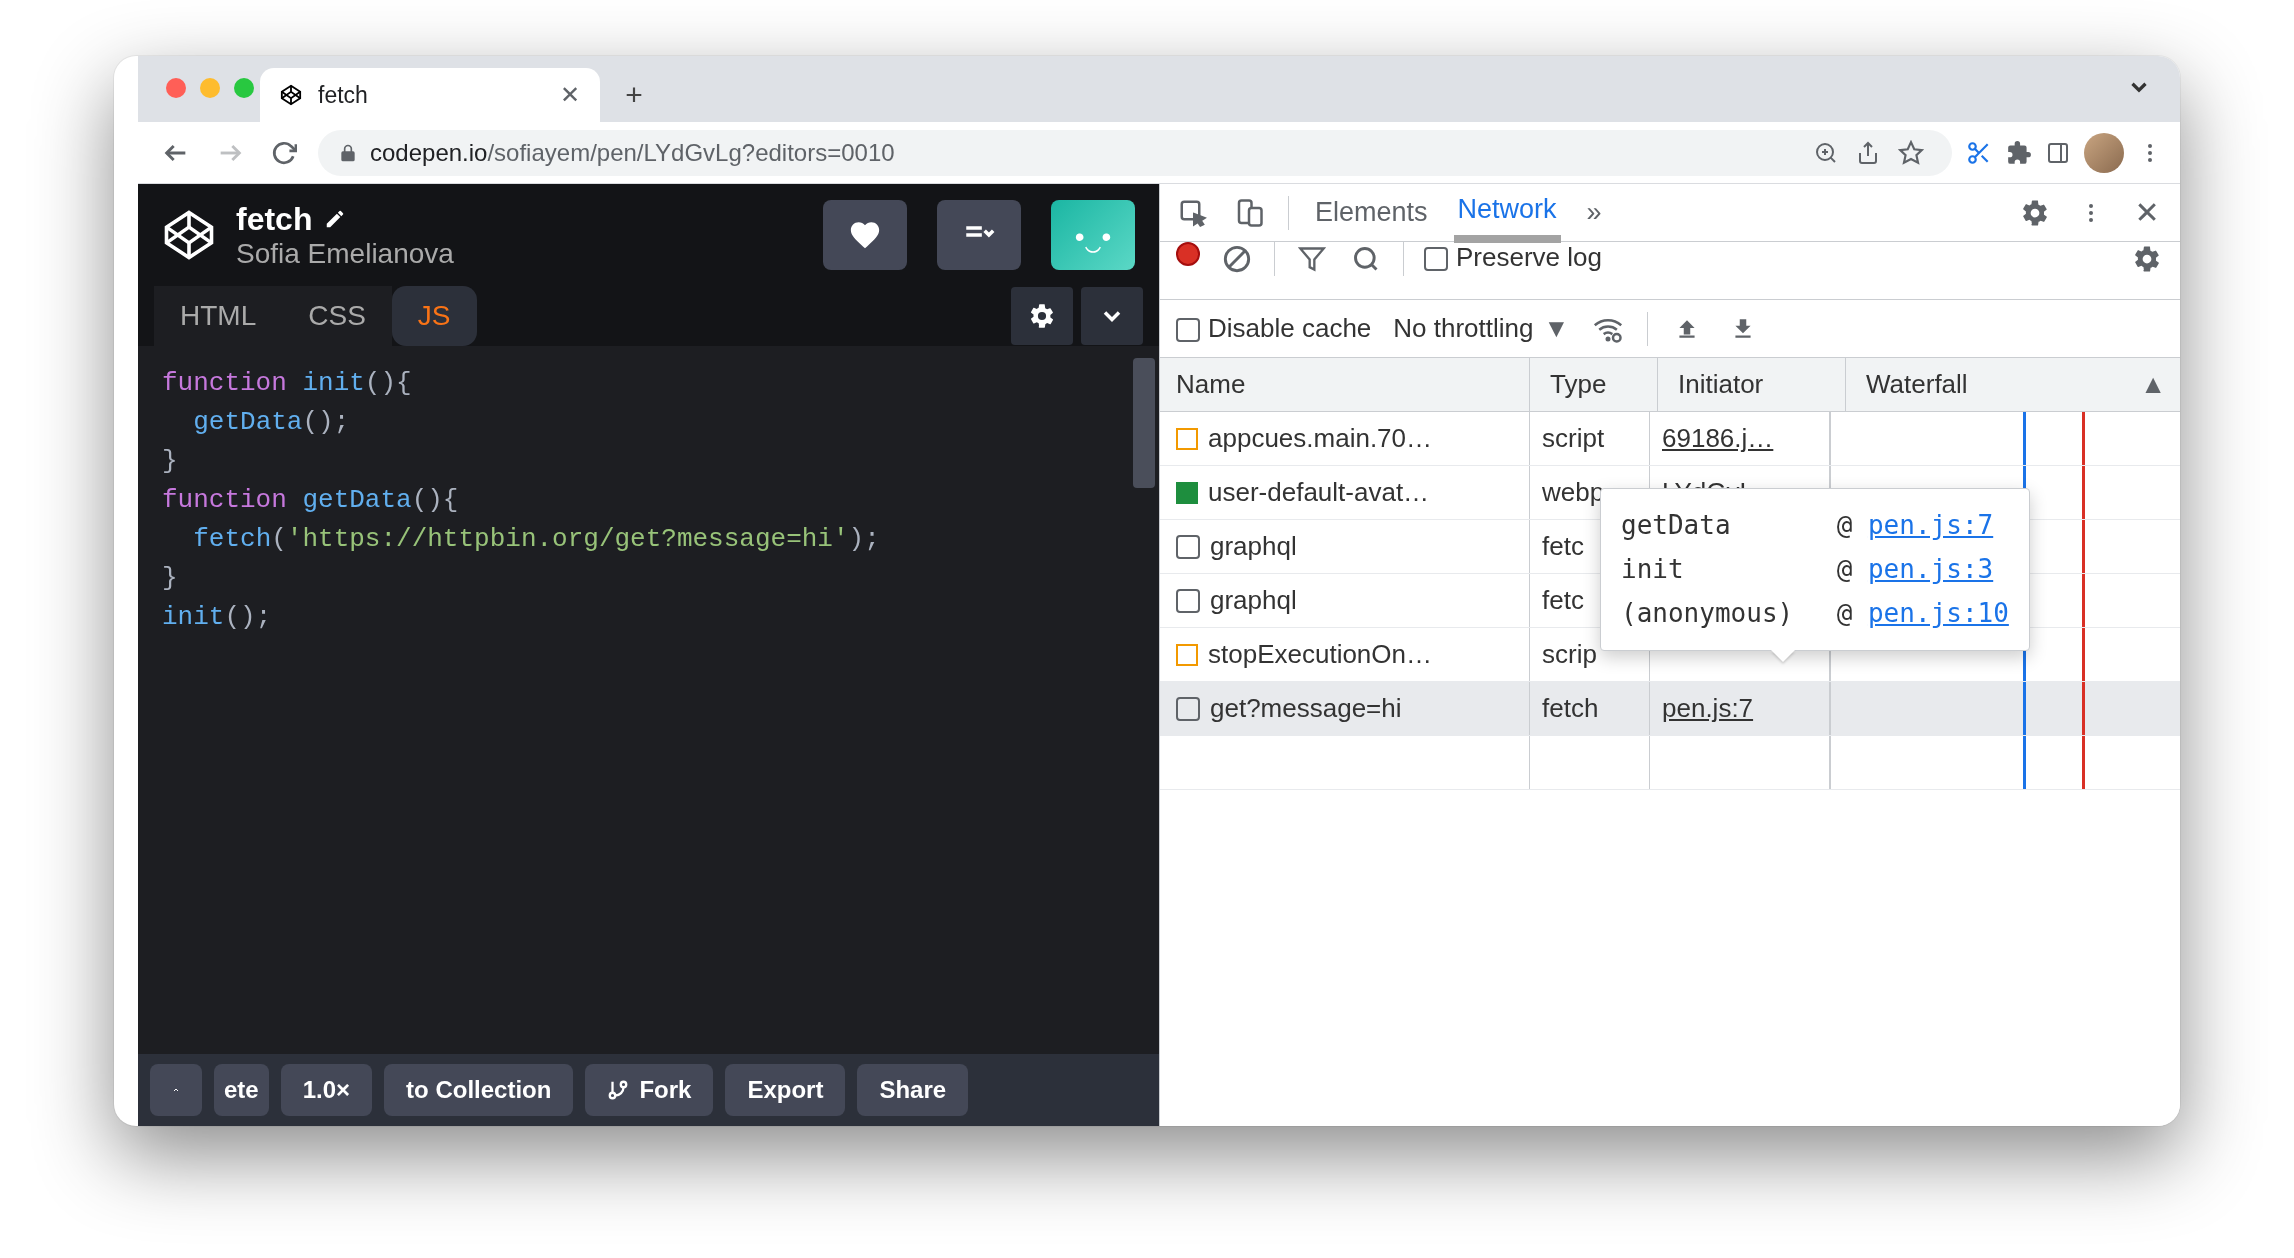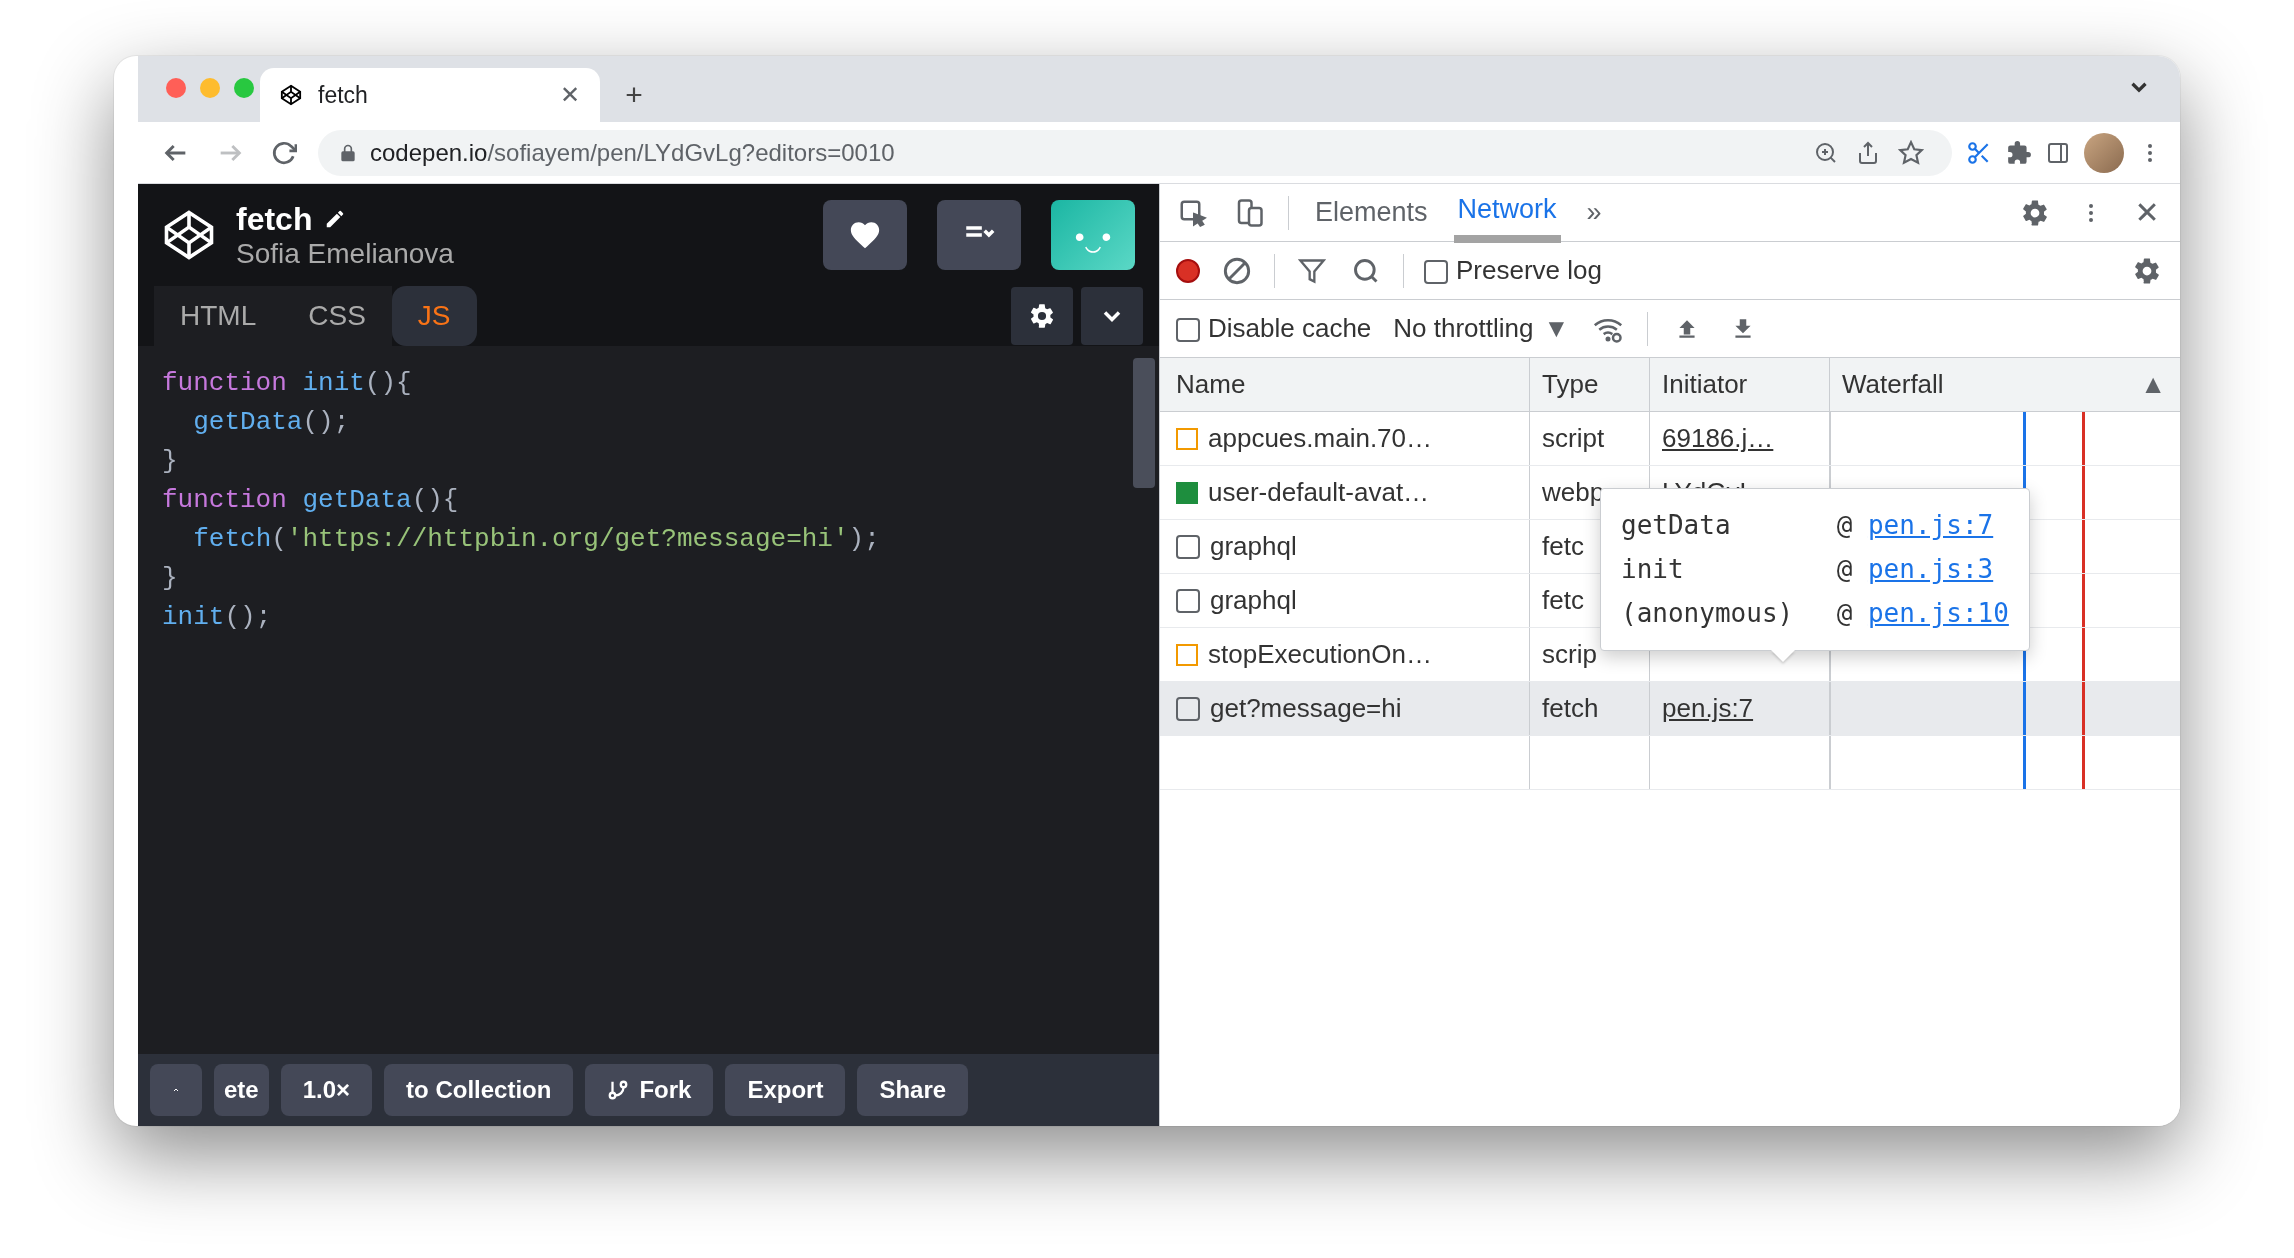--- a/index.html
+++ b/index.html
@@ -57,27 +57,27 @@
 .cp-ficon { width: 52px; }
 
 
 .devtools { width: 50%; background: #fff; display: flex; flex-direction: column; border-left: 1px solid #cacdd1; font-size: 26px; color: #333; }
 .dt-top { height: 58px; border-bottom: 1px solid #cacdd1; display: flex; align-items: center; padding: 0 16px; gap: 22px; }
 .dt-tab { font-size: 27px; color: #5f6368; padding: 10px 4px; }
 .dt-tab.active { color: #1a73e8; border-bottom: 8px solid #a3a3a3; margin-bottom: -2px; }
 .dt-sep { width: 1px; height: 34px; background: #cacdd1; }
 .dt-icon { width: 34px; height:34px; display:flex; align-items:center; justify-content:center; color:#5f6368; }
 
-.dt-tool1 { height: 58px; border-bottom: 1px solid #cacdd1; display: flex; align-items: center; padding: 0 16px; gap: 20px; }
+.dt-tool1 { height: 58px; border-bottom: 1px solid #cacdd1; display: flex; align-items: flex-start; padding: 0 16px; gap: 20px; }
 .record { width: 24px; height: 24px; background: #d93025; border-radius: 50%; border: 2px solid #a50e0e; }
 .cbox { width: 24px; height: 24px; border: 2px solid #5f6368; border-radius: 4px; display:inline-block; vertical-align:middle; margin-right:8px; }
 
 .dt-tool2 { height: 58px; border-bottom: 1px solid #cacdd1; display: flex; align-items: center; padding: 0 16px; gap: 22px; }
 
-.dt-head { height: 54px; background: #f1f3f4; border-bottom: 1px solid #cacdd1; display: flex; align-items: center; }
+.dt-head { height: 54px; background: #f1f3f4; border-bottom: 1px solid #cacdd1; display: flex; align-items: center; gap: 8px; }
 .col-name { width: 370px; padding-left: 16px; border-right: 1px solid #cacdd1; height:100%; display:flex; align-items:center; }
 .col-type { width: 120px; padding-left: 12px; border-right: 1px solid #cacdd1; height:100%; display:flex; align-items:center; }
 .col-init { width: 180px; padding-left: 12px; border-right: 1px solid #cacdd1; height:100%; display:flex; align-items:center; }
 .col-wf { flex: 1; padding-left: 12px; height:100%; display:flex; align-items:center; justify-content:space-between; padding-right:14px; }
 
 .dt-rows { flex: 1; overflow: hidden; position: relative; }
 .dt-row { height: 54px; display: flex; align-items: center; border-bottom: 1px solid #e8eaed; }
 .dt-row.sel { background: #e8eaed; }
 .dt-row .col-name { display:flex; align-items:center; gap:10px; overflow:hidden; white-space:nowrap; }
 .fi { width: 22px; height: 22px; display:inline-block; border:2px solid #f29900; background:#fff; position:relative; }

